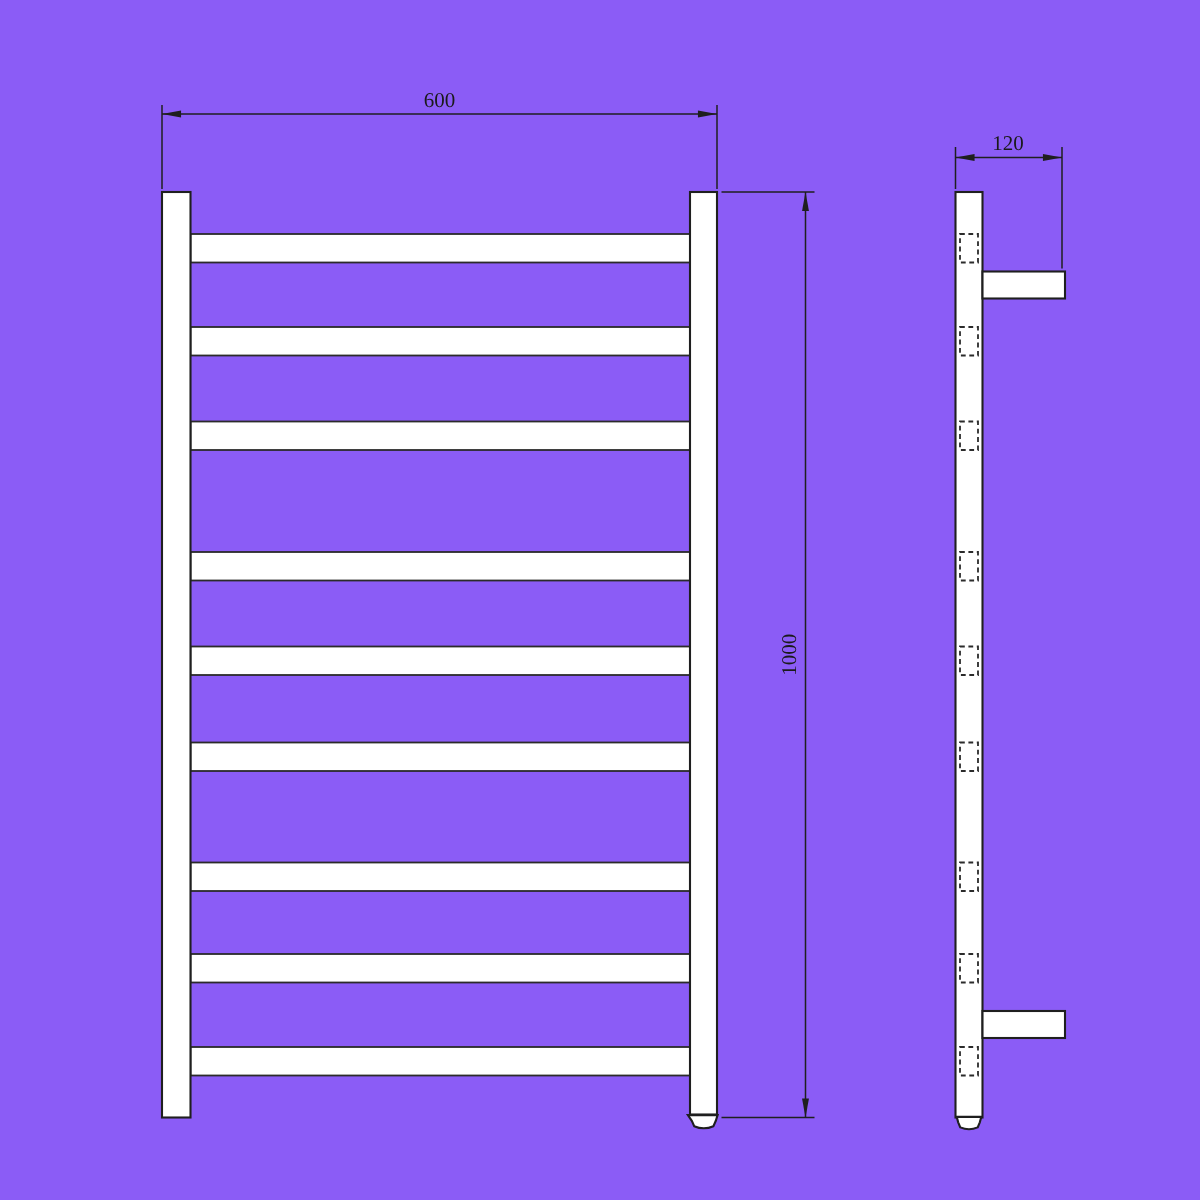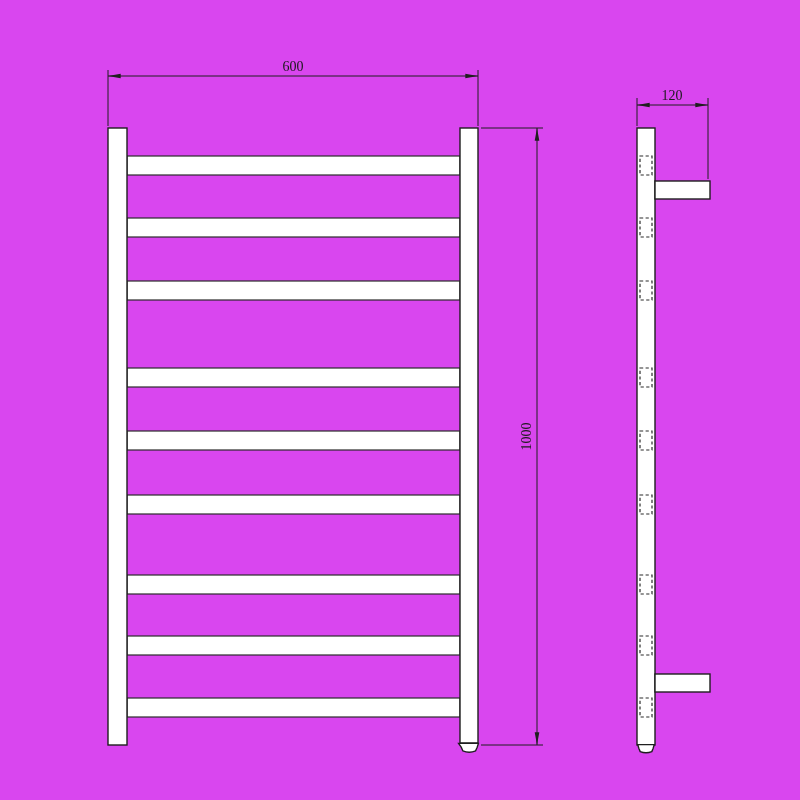--- a/index.html
+++ b/index.html
@@ -7,21 +7,21 @@
     padding: 0;
     width: 800px;
     height: 800px;
     background: #ffffff;
     font-family: "Liberation Serif", "DejaVu Serif", serif;
   }
   .drawing-wrap {
     position: relative;
     width: 800px;
     height: 800px;
-    background: #d946ef;
+    background: #8b5cf6;
     overflow: hidden;
   }
   svg { display: block; }
   .outline {
     fill: #ffffff;
     stroke: #1f1f1f;
     stroke-width: 1.4;
   }
   .bar {
     fill: #ffffff;

